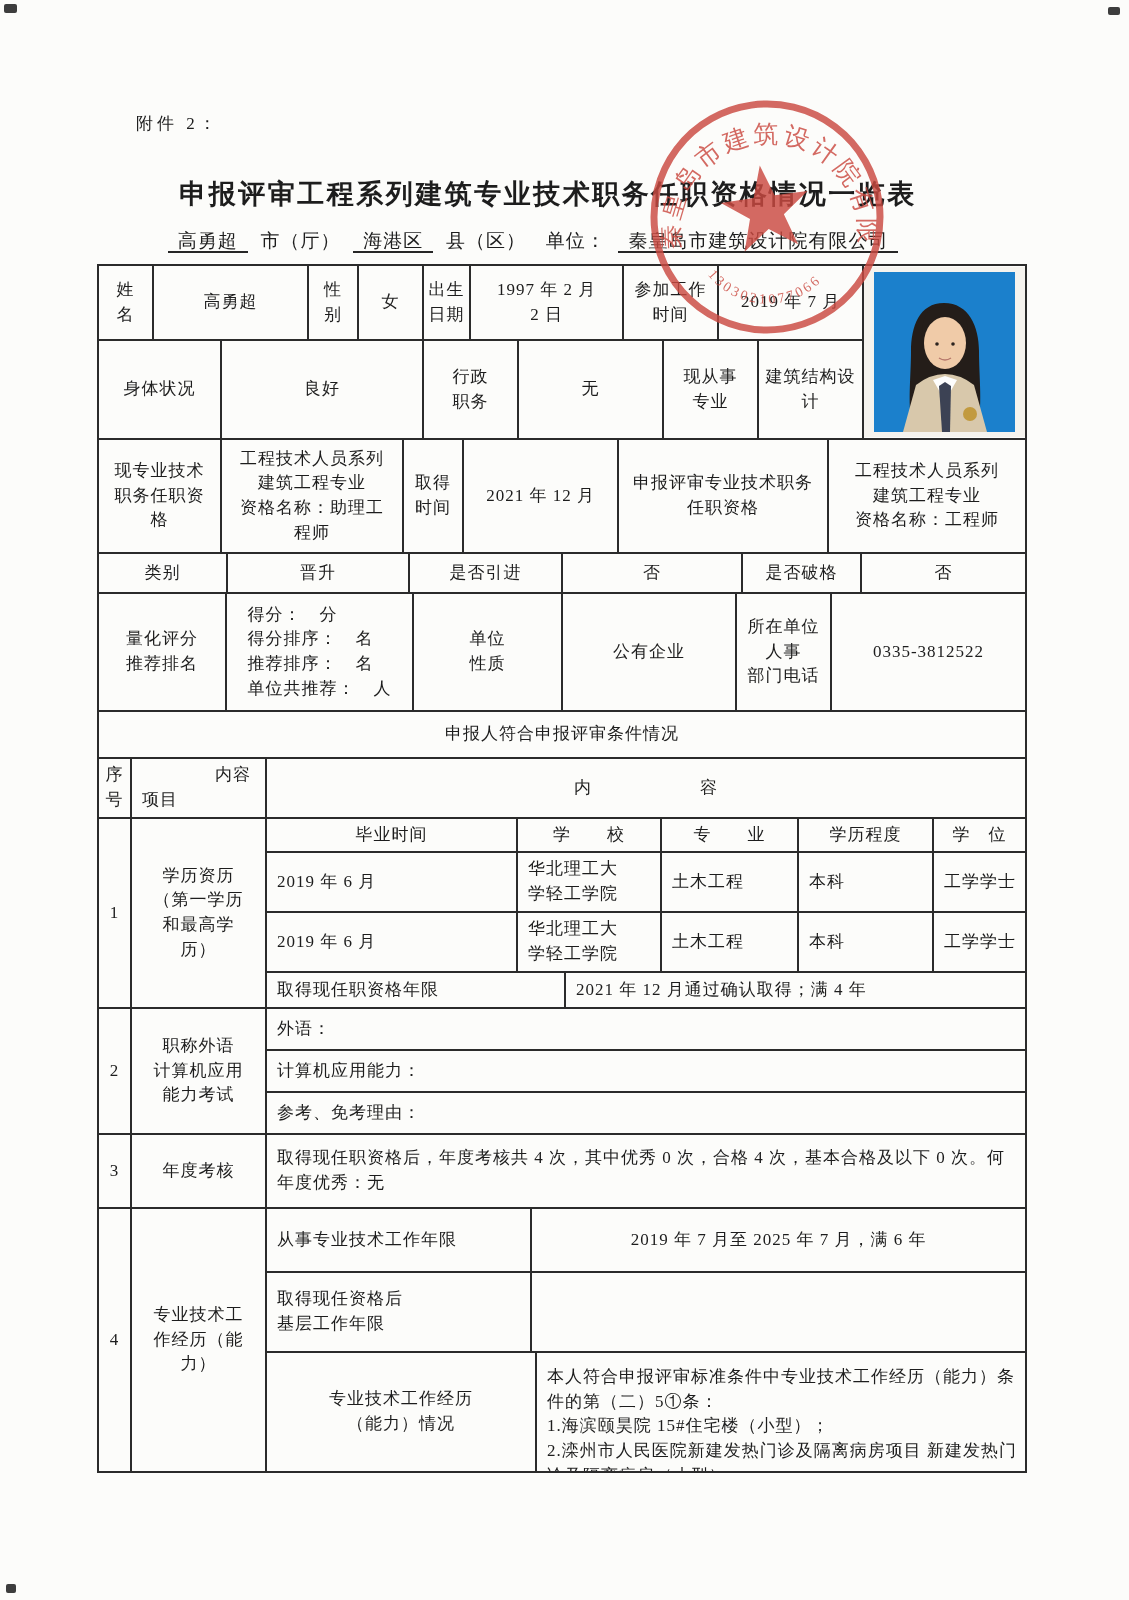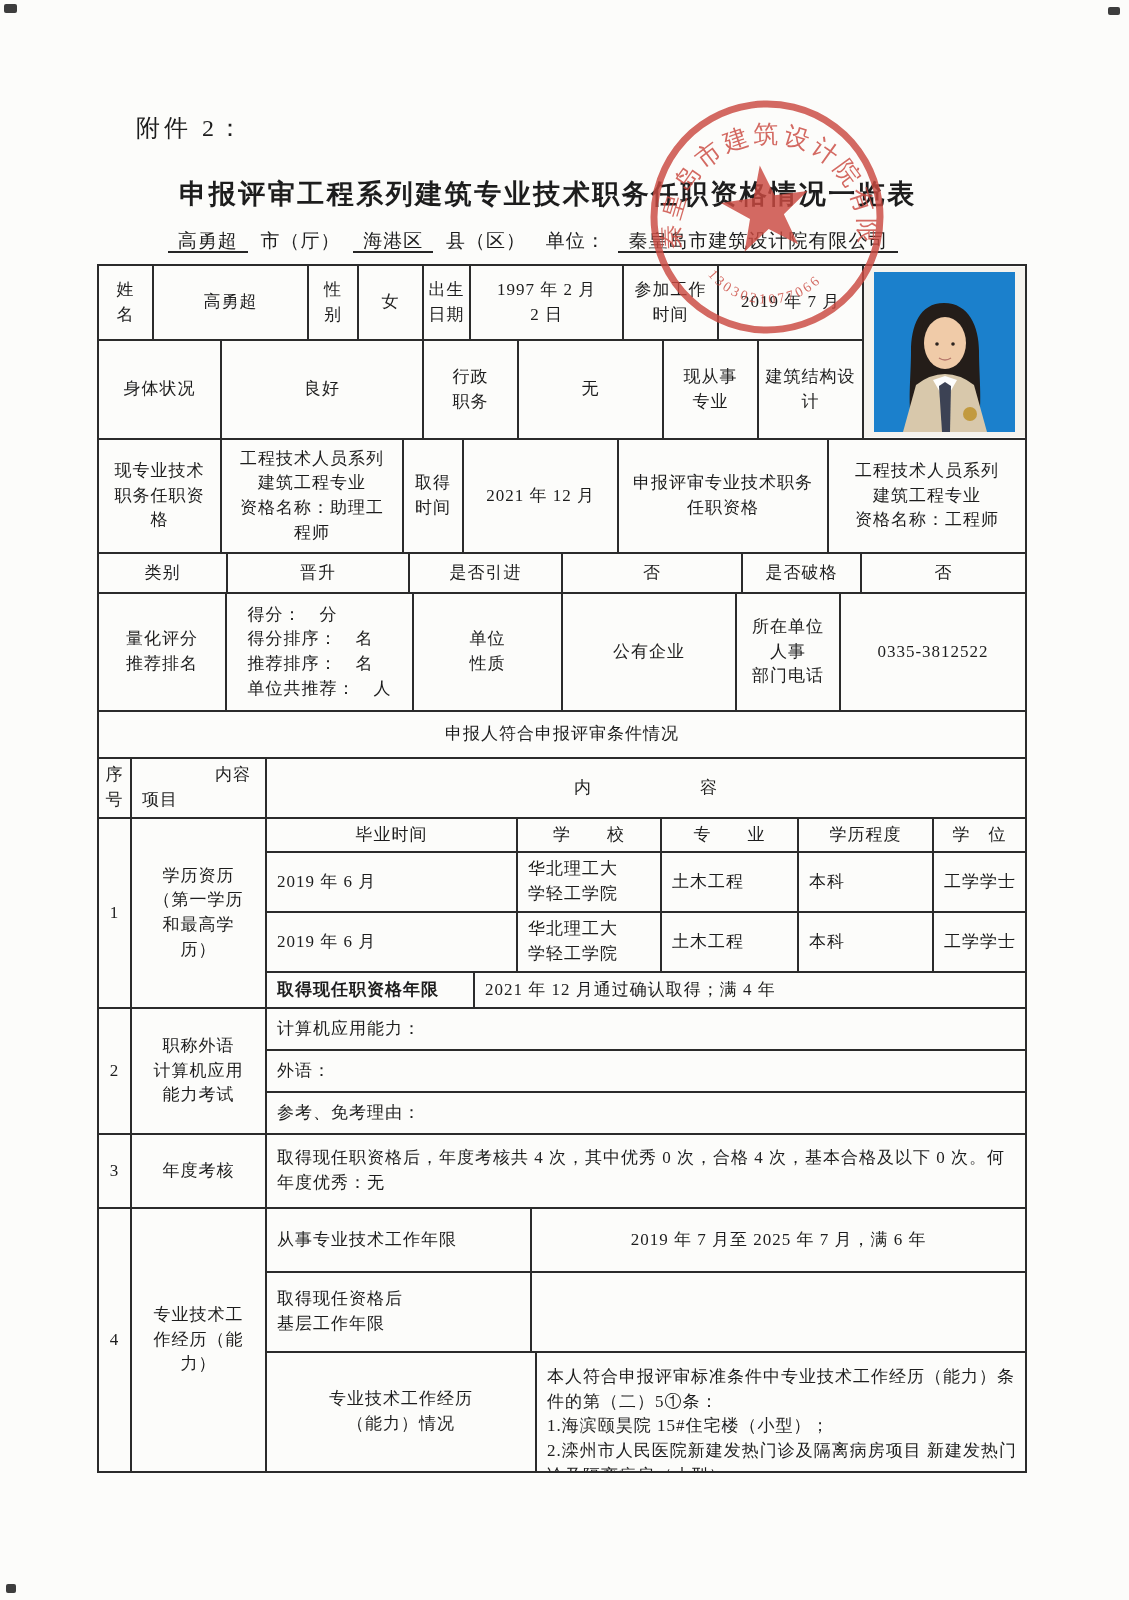--- a/index.html
+++ b/index.html
@@ -1,19 +1,19 @@
 <!DOCTYPE html>
 <html><head>
 <meta charset="utf-8">
 <style>
   html,body{margin:0;padding:0;background:#e9e9e7;}
   .sheet{position:relative;width:1129px;height:1600px;background:#fcfcfa;
          font-family:"Liberation Serif","DejaVu Serif",serif;color:#1d1d1d;overflow:hidden;}
   .pre{white-space:pre-line;}
-  .att{position:absolute;left:136px;top:112px;font-size:24px;letter-spacing:4px;}
+  .att{position:absolute;left:136px;top:112px;font-size:17px;letter-spacing:4px;}
   .title{position:absolute;left:0;top:176px;width:1096px;text-align:center;
          font-size:27px;font-weight:bold;letter-spacing:2.5px;}
   .hline{position:absolute;left:0;top:228px;width:1066px;text-align:center;
          font-size:19px;letter-spacing:1px;white-space:nowrap;}
   .hline .u{border-bottom:2px solid #262626;padding:0 10px;}
   .hline .seg{margin:0 7px;}
   .tbl{position:absolute;left:97px;top:264px;width:930px;border:2px solid #2b2b2b;
        box-sizing:border-box;font-size:17px;background:transparent;}
   .row{display:flex;box-sizing:border-box;border-bottom:2px solid #2b2b2b;}
   .row.last{border-bottom:none;}
@@ -134,21 +134,21 @@
     <div class="row" style="height:118px;">
       <div class="c" style="width:128px;">量化评分
 推荐排名</div>
       <div class="c" style="width:187px;"><span class="score-block pre">得分：　分
 得分排序：　名
 推荐排序：　名
 单位共推荐：　人</span></div>
       <div class="c" style="width:149px;">单位
 性质</div>
       <div class="c" style="width:174px;">公有企业</div>
-      <div class="c" style="width:104px;">所在单位
+      <div class="c" style="width:95px;">所在单位
 人事
 部门电话</div>
       <div class="c end" style="flex:1;">0335-3812522</div>
     </div>
 
     <div class="row" style="height:47px;">
       <div class="c end banner" style="flex:1;">申报人符合申报评审条件情况</div>
     </div>
 
     <div class="row" style="height:60px;">
@@ -185,37 +185,37 @@
         </div>
         <div class="row" style="height:60px;">
           <div class="c left" style="width:251px;">2019 年 6 月</div>
           <div class="c left" style="width:144px;">华北理工大
 学轻工学院</div>
           <div class="c left" style="width:137px;">土木工程</div>
           <div class="c left" style="width:135px;">本科</div>
           <div class="c end left" style="flex:1;">工学学士</div>
         </div>
         <div class="row last" style="height:34px;">
-          <div class="c left" style="width:208px;font-weight:bold;">取得现任职资格年限</div>
+          <div class="c left" style="width:299px;">取得现任职资格年限</div>
           <div class="c end left" style="flex:1;">2021 年 12 月通过确认取得；满 4 年</div>
         </div>
       </div>
     </div>
 
     <div class="row" style="height:126px;">
       <div class="c" style="width:33px;">2</div>
       <div class="c" style="width:135px;">职称外语
 计算机应用
 能力考试</div>
       <div class="stack" style="flex:1;">
         <div class="row" style="height:42px;">
+          <div class="c end left" style="flex:1;">外语：</div>
+        </div>
+        <div class="row" style="height:42px;">
           <div class="c end left" style="flex:1;">计算机应用能力：</div>
-        </div>
-        <div class="row" style="height:42px;">
-          <div class="c end left" style="flex:1;">外语：</div>
         </div>
         <div class="row last" style="height:40px;">
           <div class="c end left" style="flex:1;">参考、免考理由：</div>
         </div>
       </div>
     </div>
 
     <div class="row" style="height:74px;">
       <div class="c" style="width:33px;">3</div>
       <div class="c" style="width:135px;">年度考核</div>

